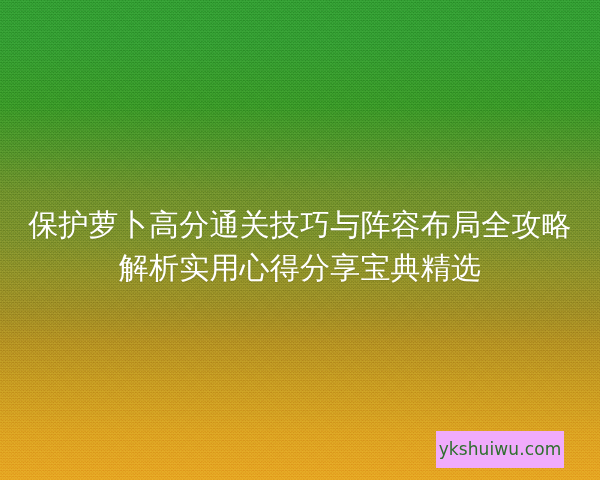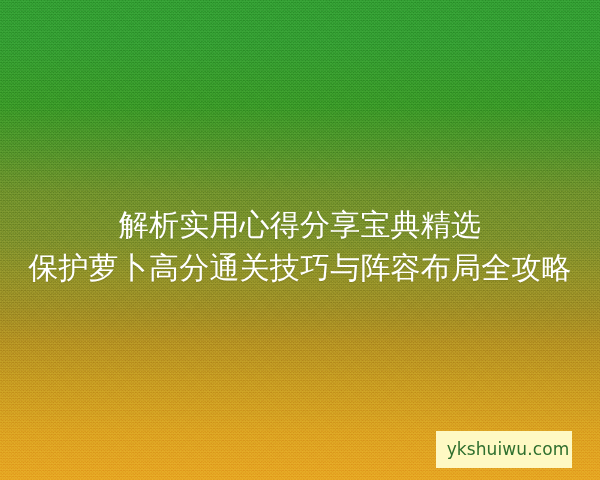--- a/index.html
+++ b/index.html
@@ -87,25 +87,24 @@
     white-space: nowrap;
   }
 
   
   .watermark {
     position: absolute;
     left: 436px;
     top: 431px;
     width: 128px;
     height: 37px;
-    background: #fef9c3;
+    background: #f0abfc;
     display: flex;
     align-items: center;
     justify-content: center;
-    padding-left: 8px;
   }
 
   .watermark-text {
     color: #2e6f2e;
     font-size: 17px;
     line-height: 1;
     font-family: "DejaVu Sans", "Liberation Sans", sans-serif;
     letter-spacing: 0.1px;
     white-space: nowrap;
   }
@@ -113,21 +112,21 @@
 </head>
 <body>
 
 <div id="canvas">
 
   <div class="bg-gradient"></div>
   <div class="bg-noise"></div>
   <div class="bg-noise-2"></div>
 
   <div class="headline">
+    <span class="headline-line">保护萝卜高分通关技巧与阵容布局全攻略</span>
     <span class="headline-line">解析实用心得分享宝典精选</span>
-    <span class="headline-line">保护萝卜高分通关技巧与阵容布局全攻略</span>
   </div>
 
   <div class="watermark">
     <span class="watermark-text">ykshuiwu.com</span>
   </div>
 
 </div>
 
 </body></html>

